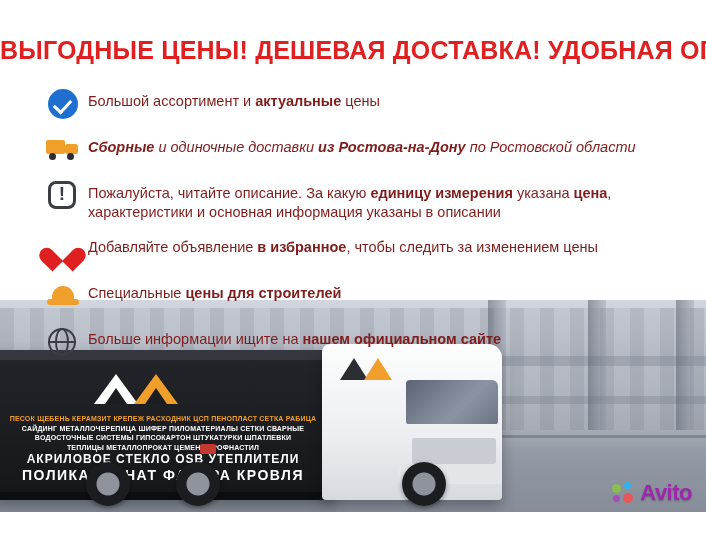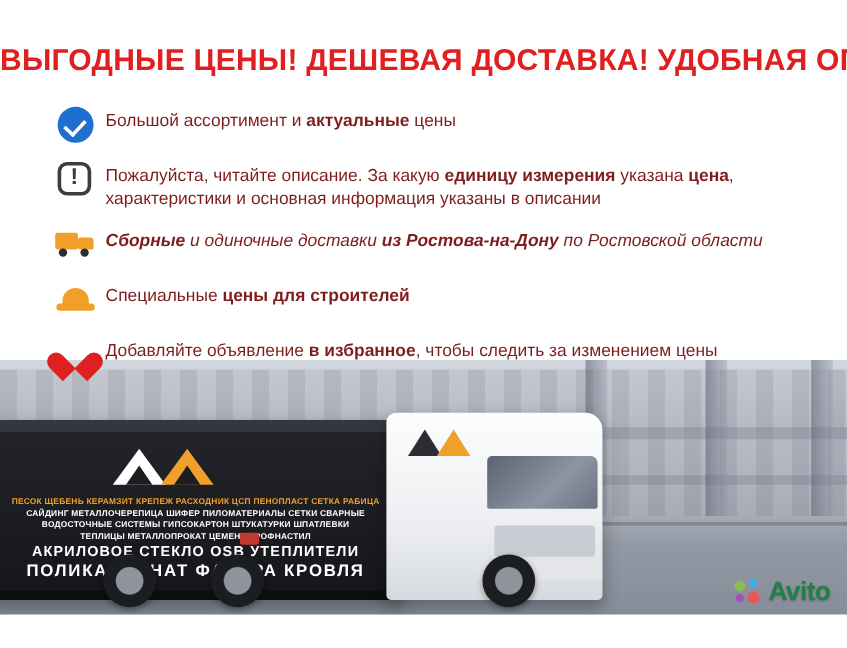--- a/index.html
+++ b/index.html
@@ -411,21 +411,21 @@
     border-radius: 50%;
     display: block;
   }
   .d1 { left: 0;  top: 2px;  width: 9px; height: 9px; background: #8bc34a; }
   .d2 { left: 12px; top: 0;  width: 7px; height: 7px; background: #29b6f6; }
   .d3 { left: 1px; top: 13px; width: 7px; height: 7px; background: #ab47bc; }
   .d4 { left: 11px; top: 11px; width: 10px; height: 10px; background: #ef5350; }
   .wm-text {
     font-size: 22px;
     font-weight: bold;
-    color: #15803d;
+    color: #a21caf;
     letter-spacing: -0.5px;
     text-shadow: 0 1px 2px rgba(0,0,0,0.35);
   }
 </style>
 </head>
 <body>
 
 <div class="banner">
 
   <div class="photo">
@@ -480,62 +480,70 @@
       <div class="feat-icon">
           <span class="ic-check"></span>
         </div>
       <div class="feat-text">
         <span>Большой ассортимент и </span><b>актуальные</b><span> цены</span>
       </div>
     </div>
 
     <div class="feature">
       <div class="feat-icon">
-          <span class="ic-excl"></span>
-        </div>
-      <div class="feat-text">
-        <span>Пожалуйста, читайте описание. За какую </span><b>единицу измерения</b><span> указана </span><b>цена</b><span>, характеристики и основная информация указаны в описании</span>
-      </div>
-    </div>
-
-    <div class="feature">
-      <div class="feat-icon">
         <span class="ic-truck">
             <span class="box"></span>
             <span class="nose"></span>
             <span class="w1"></span>
             <span class="w2"></span>
           </span>
       </div>
       <div class="feat-text">
         <b><i>Сборные</i></b><i> и одиночные доставки </i><b><i>из Ростова-на-Дону</i></b><i> по Ростовской области</i>
       </div>
     </div>
 
     <div class="feature">
       <div class="feat-icon">
-        <span class="ic-helmet">
-            <span class="dome"></span>
-            <span class="brim"></span>
-          </span>
-      </div>
+          <span class="ic-excl"></span>
+        </div>
       <div class="feat-text">
-        <span>Специальные </span><b>цены для строителей</b>
+        <span>Пожалуйста, читайте описание. За какую </span><b>единицу измерения</b><span> указана </span><b>цена</b><span>, характеристики и основная информация указаны в описании</span>
       </div>
     </div>
 
     <div class="feature">
       <div class="feat-icon">
           <span class="ic-heart"></span>
         </div>
       <div class="feat-text">
         <span>Добавляйте объявление </span><b>в избранное</b><span>, чтобы следить за изменением цены</span>
       </div>
     </div>
 
+    <div class="feature">
+      <div class="feat-icon">
+        <span class="ic-helmet">
+            <span class="dome"></span>
+            <span class="brim"></span>
+          </span>
+      </div>
+      <div class="feat-text">
+        <span>Специальные </span><b>цены для строителей</b>
+      </div>
+    </div>
+
+    <div class="feature">
+      <div class="feat-icon">
+          <span class="ic-globe"></span>
+        </div>
+      <div class="feat-text">
+        <span>Больше информации ищите на </span><b>нашем официальном сайте</b>
+      </div>
+    </div>
 
   </div>
 
   <div class="watermark">
     <div class="wm-dots">
       <span class="d1"></span>
         <span class="d2"></span>
         <span class="d3"></span>
         <span class="d4"></span>
     </div>

